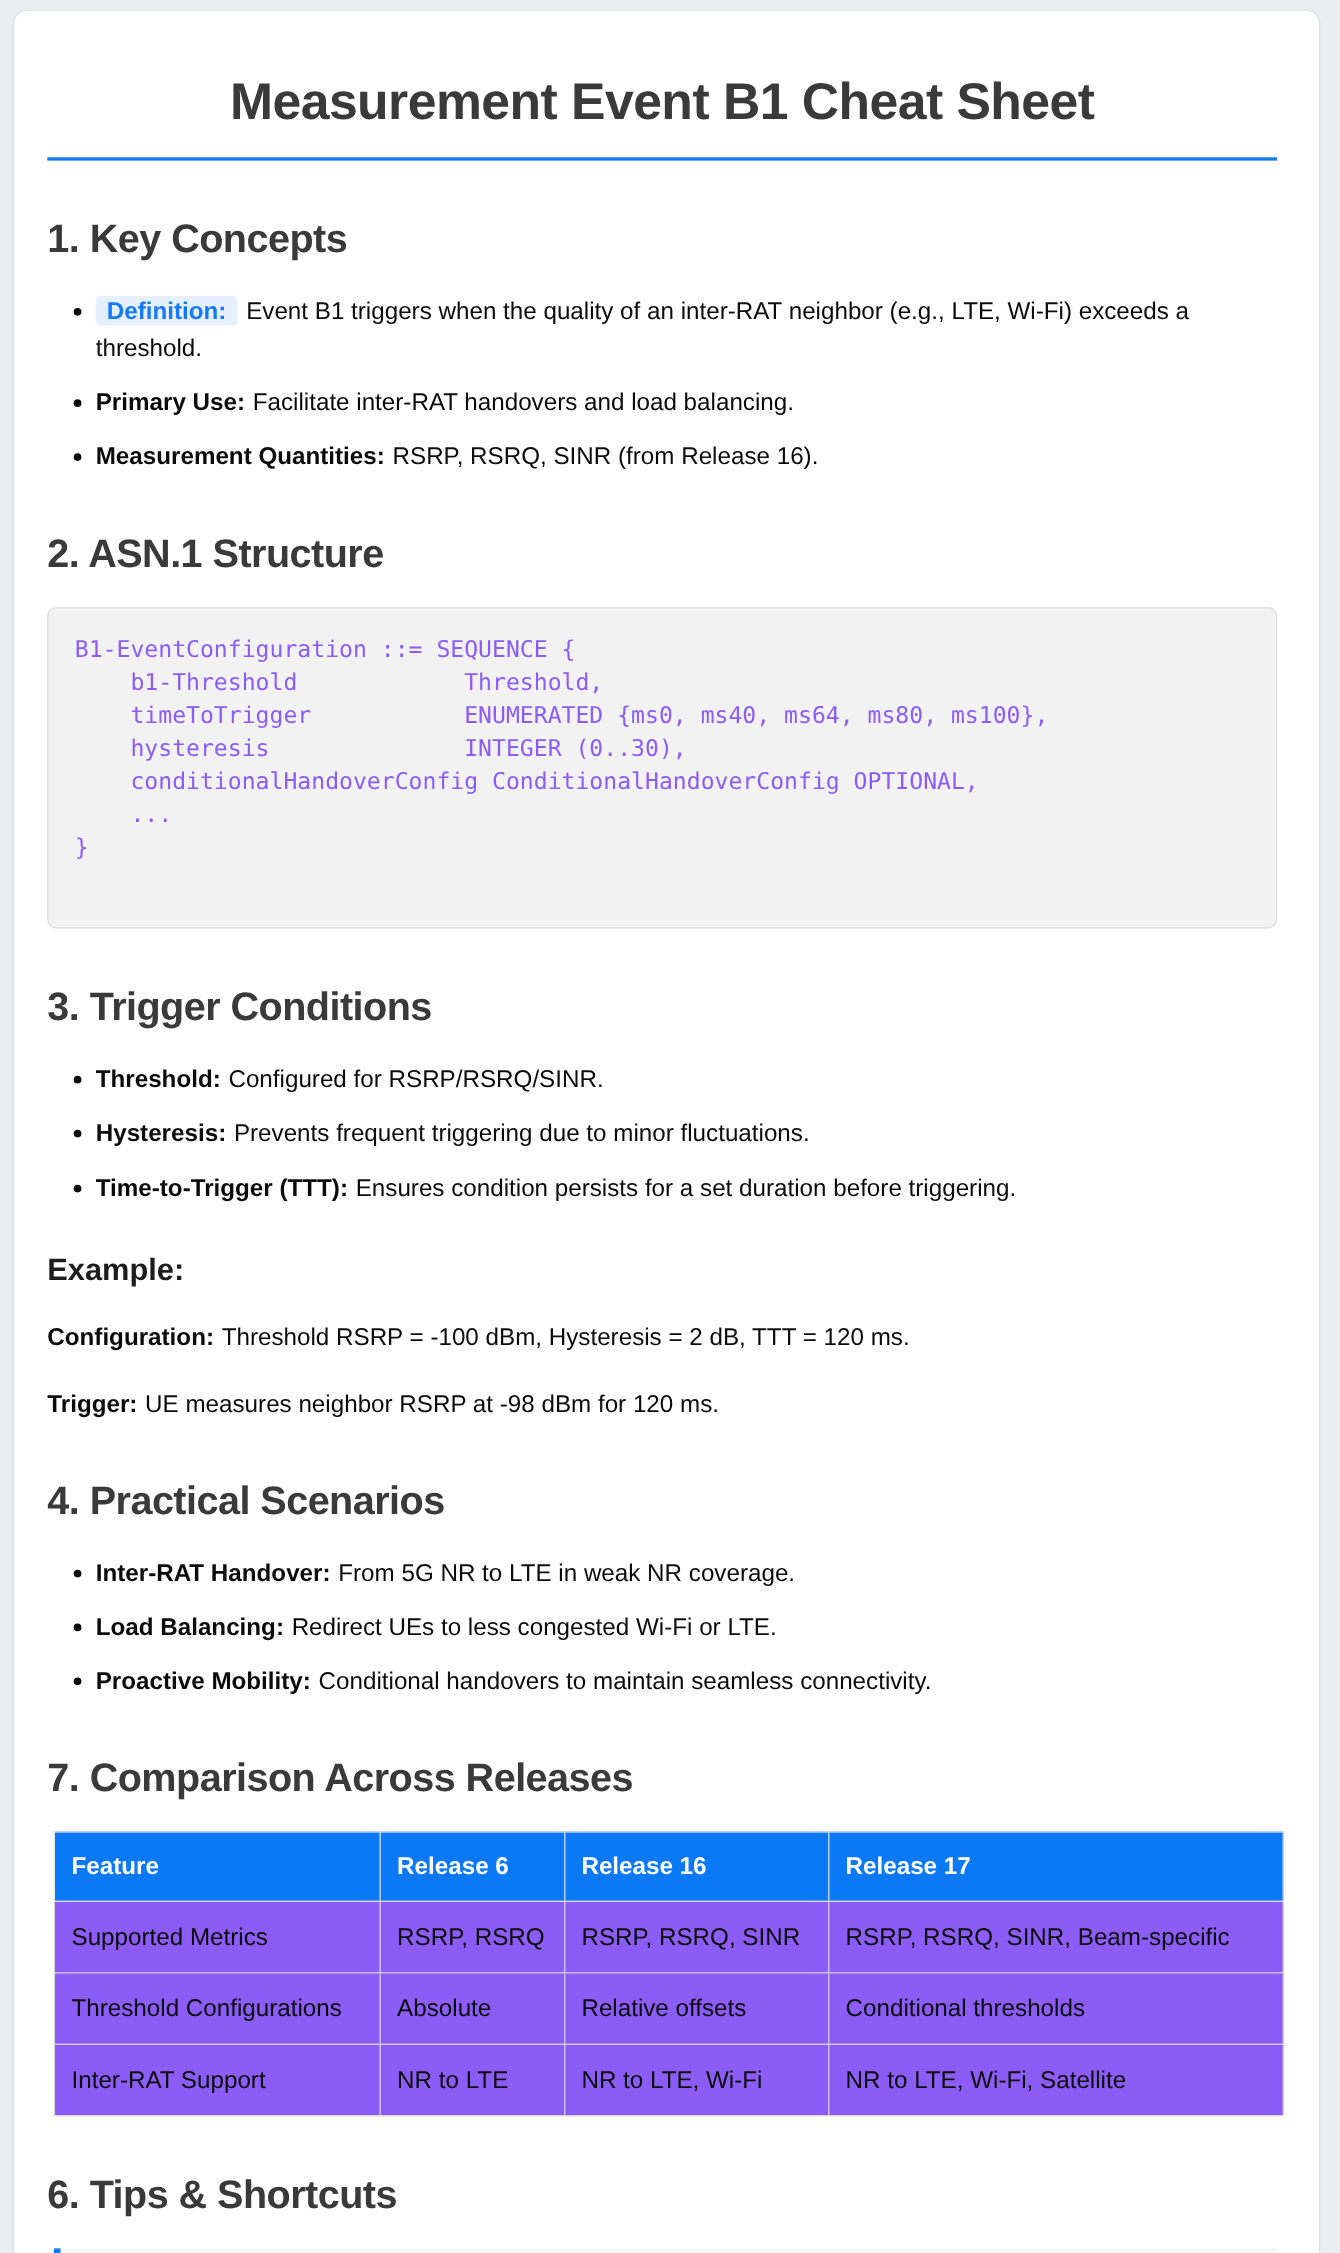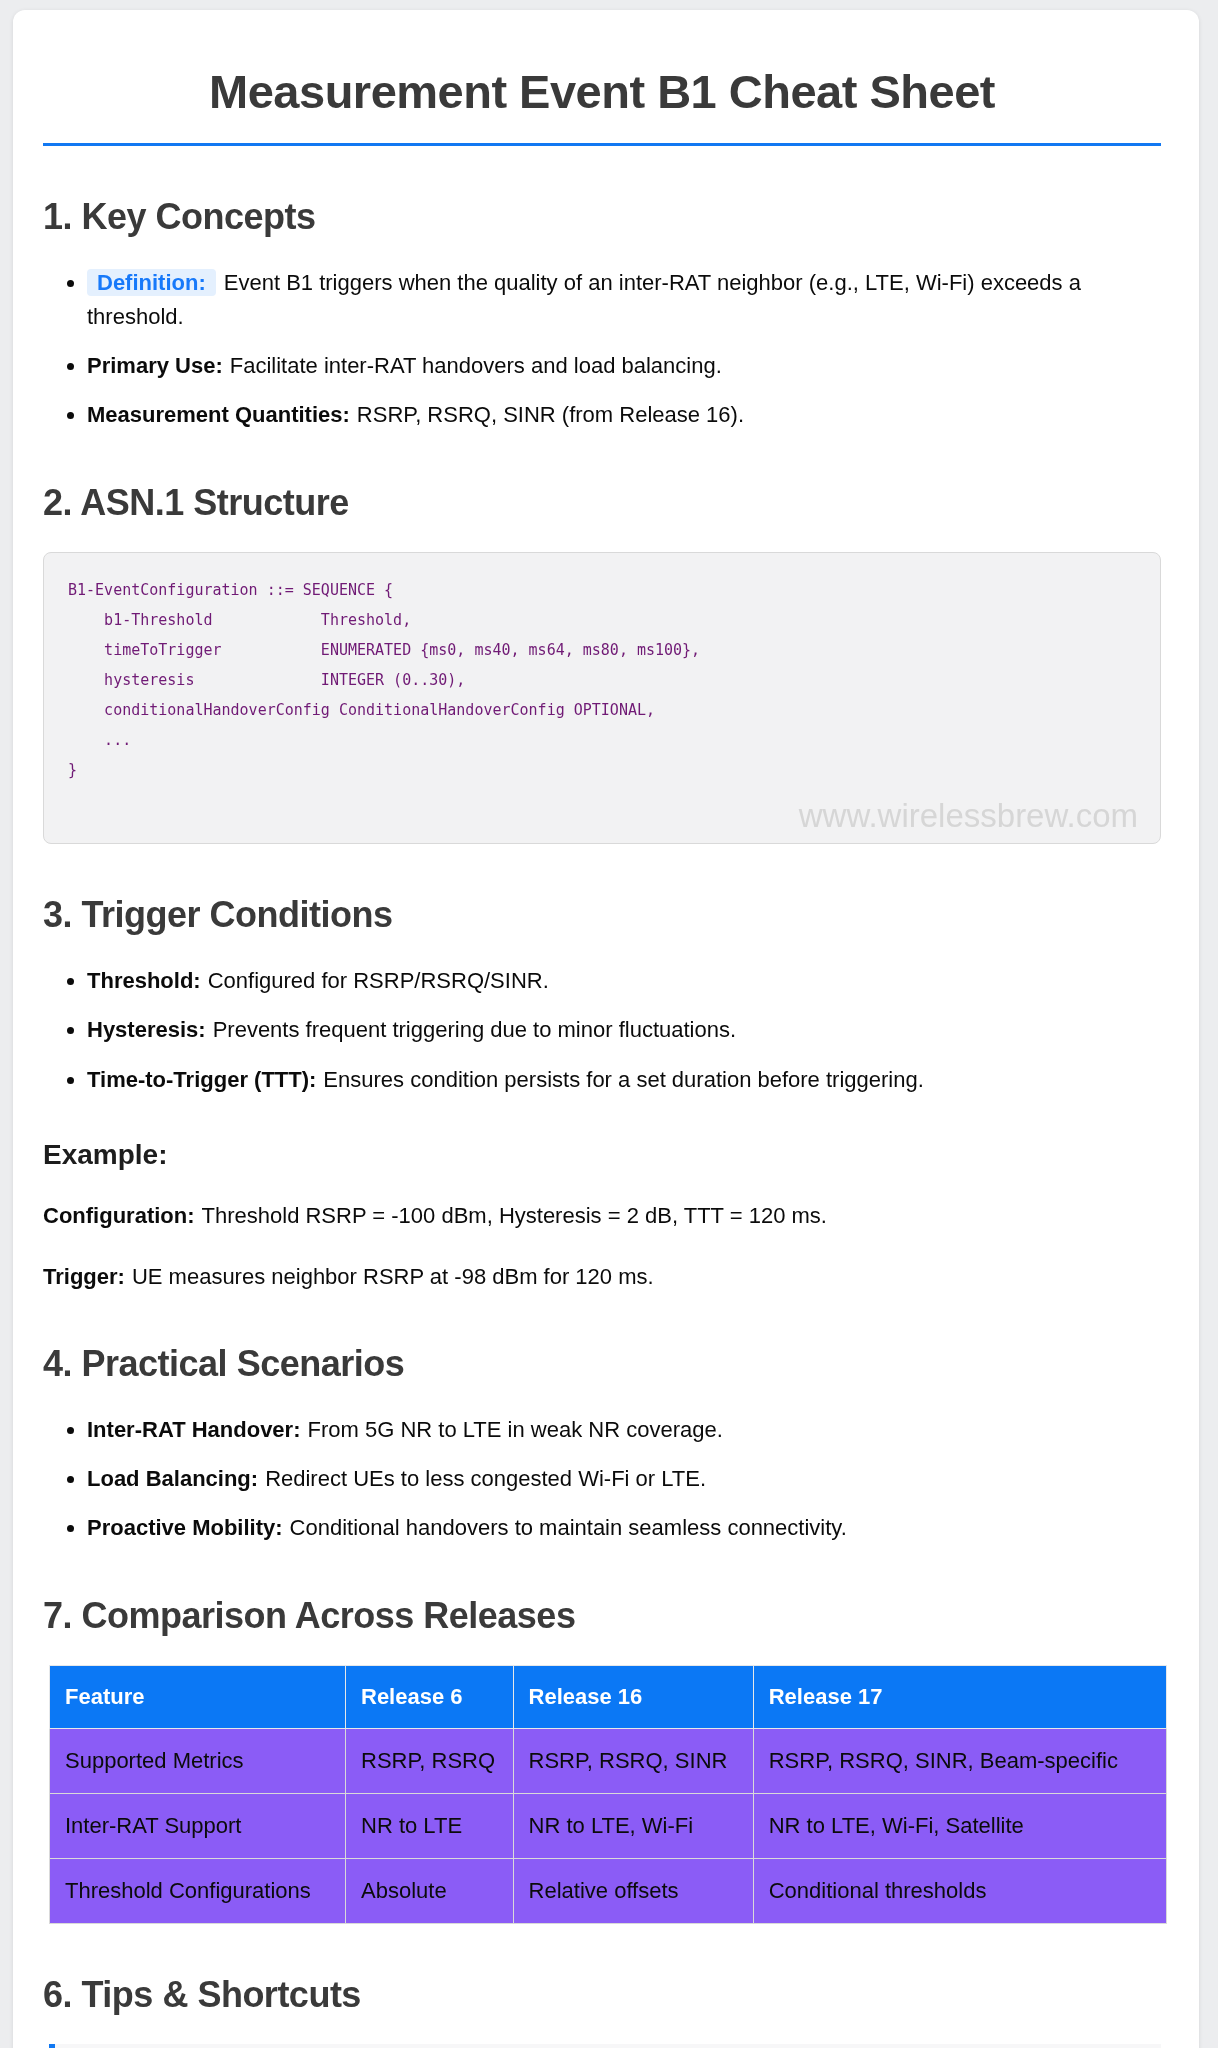--- a/index.html
+++ b/index.html
@@ -88,23 +88,23 @@
     position:relative;
     background:var(--code-bg);
     border:1px solid var(--border-gray);
     border-radius:8px;
     padding:22px 24px 58px 24px;
     margin:26px 0 8px 0;
   }
   .codeblock pre{
     margin:0;
     font-family:"DejaVu Sans Mono", monospace;
-    font-size:15px;
+    font-size:21px;
     line-height:30px;
-    color:#701a75;
+    color:#8b5cf6;
     white-space:pre;
   }
   .watermark{
     position:absolute;
     right:22px;
     bottom:8px;
     font-size:33px;
     color:var(--watermark);
     font-family:"Liberation Sans", sans-serif;
   }
@@ -157,21 +157,20 @@
 
   <h2>2. ASN.1 Structure</h2>
   <div class="codeblock">
     <pre>B1-EventConfiguration ::= SEQUENCE {
     b1-Threshold            Threshold,
     timeToTrigger           ENUMERATED {ms0, ms40, ms64, ms80, ms100},
     hysteresis              INTEGER (0..30),
     conditionalHandoverConfig ConditionalHandoverConfig OPTIONAL,
     ...
 }</pre>
-    <div class="watermark">www.wirelessbrew.com</div>
   </div>
 
   <h2>3. Trigger Conditions</h2>
   <ul>
     <li>
       <span class="lead">Threshold:</span><span>Configured for RSRP/RSRQ/SINR.</span>
     </li>
     <li>
       <span class="lead">Hysteresis:</span><span>Prevents frequent triggering due to minor fluctuations.</span>
     </li>
@@ -218,30 +217,30 @@
       </tr>
     </thead>
     <tbody>
       <tr>
         <td>Supported Metrics</td>
         <td>RSRP, RSRQ</td>
         <td>RSRP, RSRQ, SINR</td>
         <td>RSRP, RSRQ, SINR, Beam-specific</td>
       </tr>
       <tr>
+        <td>Threshold Configurations</td>
+        <td>Absolute</td>
+        <td>Relative offsets</td>
+        <td>Conditional thresholds</td>
+      </tr>
+      <tr>
         <td>Inter-RAT Support</td>
         <td>NR to LTE</td>
         <td>NR to LTE, Wi-Fi</td>
         <td>NR to LTE, Wi-Fi, Satellite</td>
-      </tr>
-      <tr>
-        <td>Threshold Configurations</td>
-        <td>Absolute</td>
-        <td>Relative offsets</td>
-        <td>Conditional thresholds</td>
       </tr>
     </tbody>
   </table>
 
   <h2>6. Tips &amp; Shortcuts</h2>
   <div class="tips-box">
     
     
     
   </div>

